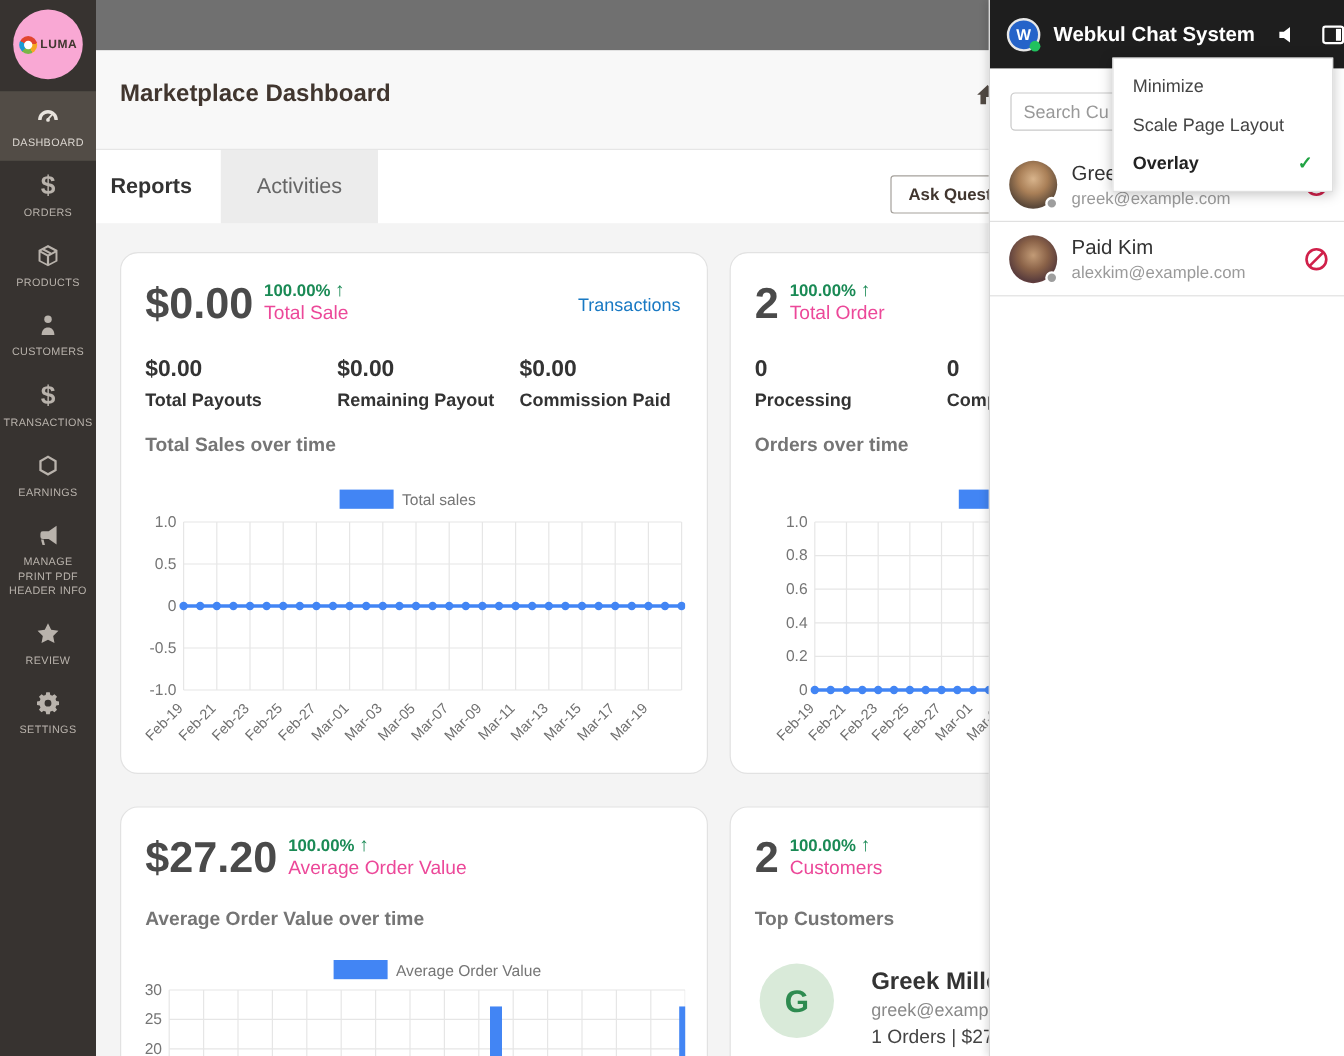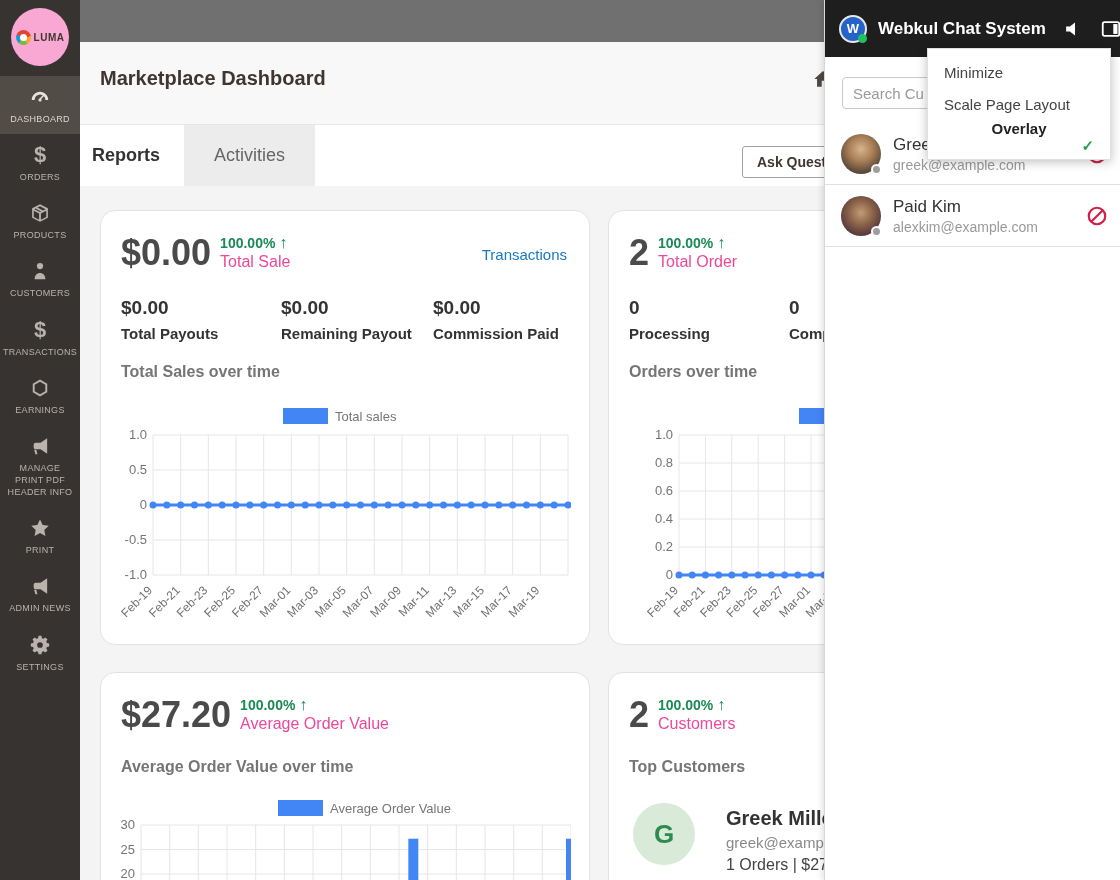--- a/index.html
+++ b/index.html
@@ -90,21 +90,21 @@
   .av-3 { background:radial-gradient(circle at 50% 35%, #e8ddc8 0%, #b9c4a8 30%, #4f8a62 65%, #2f6a4d 100%); }
   .c-info { margin-left:12px; flex:1; min-width:0; }
   .c-name { font-size:17px; color:#333; }
   .c-email { font-size:14px; color:#9a9a9a; margin-top:2px; }
   .c-block { width:22px; height:22px; flex:none; }
   .c-block svg { width:22px; height:22px; }
 
   
   .dropdown { position:absolute; left:927px; top:48px; width:184px; background:#fff; border:1px solid #e0e0e0; box-shadow:0 2px 10px rgba(0,0,0,.25); padding:7px 0; z-index:50; }
   .menu-item { display:flex; align-items:center; height:32px; padding:0 16px; font-size:15px; color:#444; cursor:pointer; }
-  .menu-item.checked { font-weight:bold; color:#222;flex-direction:column; }
+  .menu-item.checked { font-weight:bold; color:#222; }
   .menu-item .check { margin-left:auto; color:#21a343; font-size:15px; font-weight:bold; }
 
   
   .gc-ylabel { font-size:13px; fill:#757575; }
   .gc-xlabel { font-size:12px; fill:#6f6f6f; }
   .gc-legend { font-size:13px; fill:#757575; }
 </style>
 </head>
 <body>
 
@@ -175,30 +175,21 @@
             </svg>
           </span>
           <span class="sb-label">MANAGE PRINT PDF HEADER INFO</span>
         </div>
         <div class="sb-item">
           <span class="sb-icon">
             <svg viewBox="0 0 24 24">
               <path d="M12 2.6l2.9 6 6.6.9-4.8 4.6 1.2 6.5L12 17.5l-5.9 3.1 1.2-6.5L2.5 9.5l6.6-.9z"></path>
             </svg>
           </span>
-          <span class="sb-label">PRINT</span>
-        </div>
-        <div class="sb-item">
-          <span class="sb-icon">
-            <svg viewBox="0 0 24 24">
-              <path d="M19.8 3.5v17l-7.2-5H7.2a2.1 2.1 0 0 1-2.1-2.1V10.6a2.1 2.1 0 0 1 2.1-2.1h5.4l7.2-5z"></path>
-              <path d="M5.6 16l1.4 5h2.2l-1.2-5z"></path>
-            </svg>
-          </span>
-          <span class="sb-label">ADMIN NEWS</span>
+          <span class="sb-label">REVIEW</span>
         </div>
         <div class="sb-item">
           <span class="sb-icon">
             <svg viewBox="0 0 24 24">
               <path fill-rule="evenodd" d="M10.4 2h3.2l.5 2.5c.6.2 1.2.4 1.7.7l2.1-1.4 2.3 2.3-1.4 2.1c.3.5.5 1.1.7 1.7l2.5.5v3.2l-2.5.5c-.2.6-.4 1.2-.7 1.7l1.4 2.1-2.3 2.3-2.1-1.4c-.5.3-1.1.5-1.7.7l-.5 2.5h-3.2l-.5-2.5a7.5 7.5 0 0 1-1.7-.7l-2.1 1.4-2.3-2.3 1.4-2.1a7.5 7.5 0 0 1-.7-1.7L2 13.6v-3.2l2.5-.5c.2-.6.4-1.2.7-1.7L3.8 6.1l2.3-2.3 2.1 1.4c.5-.3 1.1-.5 1.7-.7L10.4 2zM12 8.9a3.1 3.1 0 1 0 0 6.2 3.1 3.1 0 0 0 0-6.2z"></path>
             </svg>
           </span>
           <span class="sb-label">SETTINGS</span>
         </div>
       </div>

